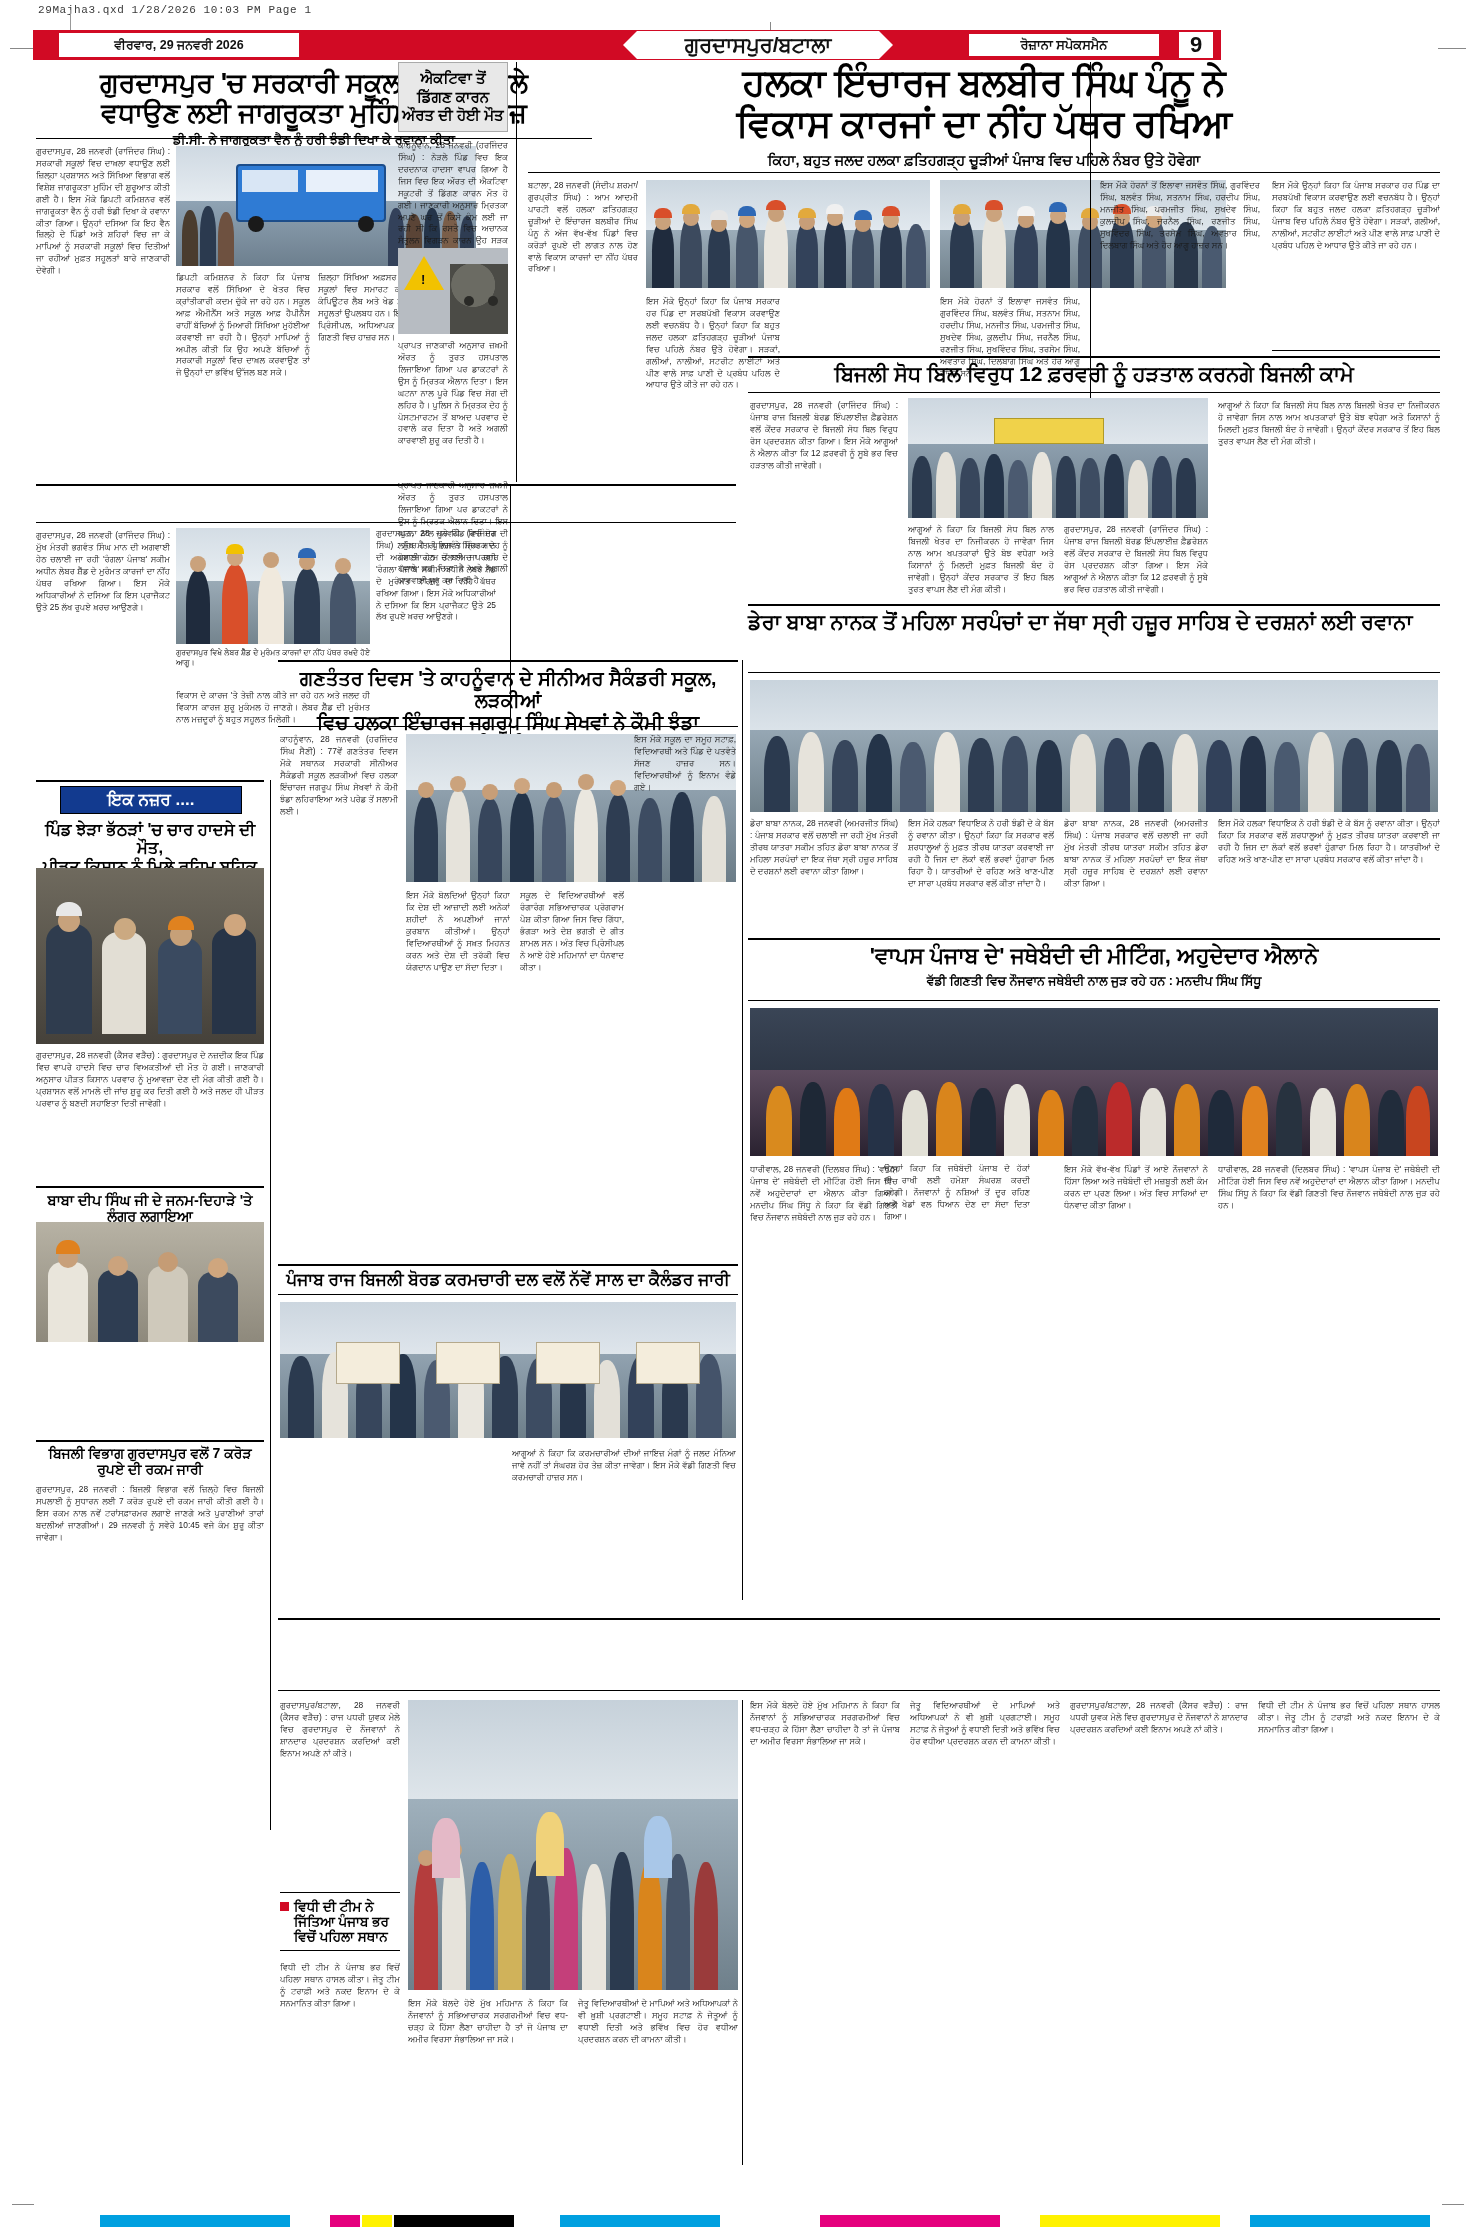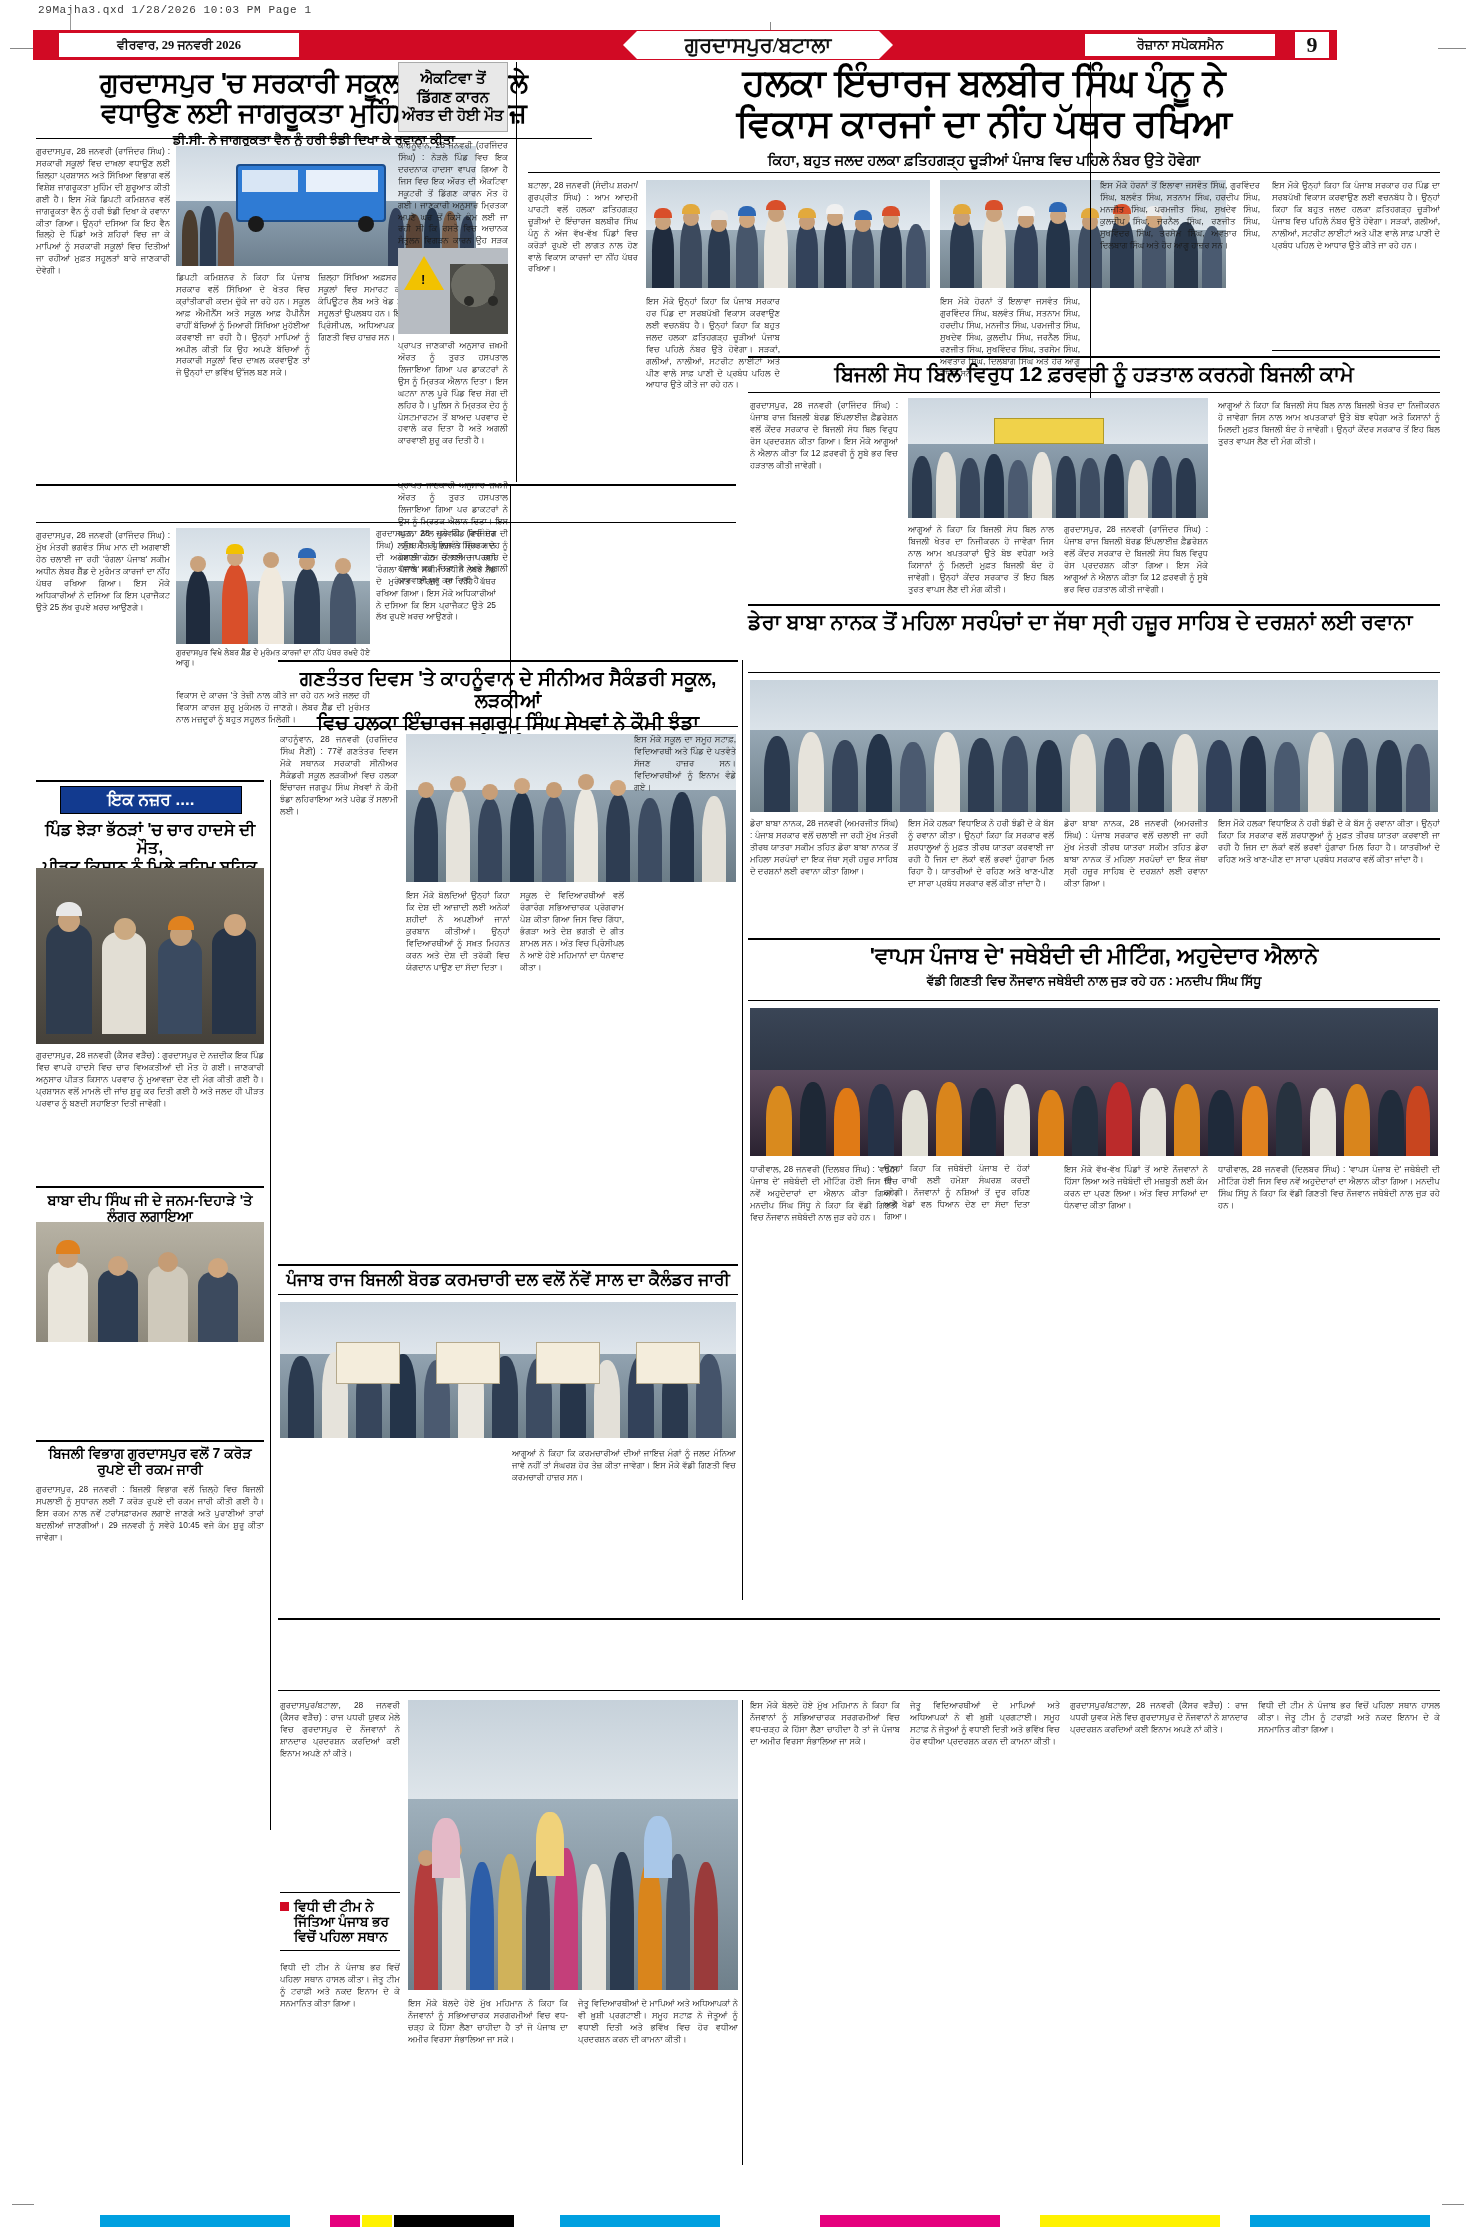--- a/index.html
+++ b/index.html
@@ -21,23 +21,22 @@
     font-size:11px; letter-spacing:.6px; color:#3a3a3a;
   }
   .reg-left  { position:absolute; left:10px; top:48px; width:28px; height:1px; background:#888; }
   .reg-right { position:absolute; right:10px; top:48px; width:28px; height:1px; background:#888; }
   .reg-top   { position:absolute; left:770px; top:22px; width:1px; height:16px; background:#888; }
   .reg-topc  { position:absolute; left:762px; top:30px; width:17px; height:1px; background:#888; }
   .crop-tl   { position:absolute; left:70px; top:10px; width:1px; height:30px; background:#999; }
 
   
   .masthead {
-    position:absolute; left:33px; top:30px; width:1304px; height:30px;
+    position:absolute; left:33px; top:30px; width:1188px; height:30px;
     background:#d10a24;
-    font-family:Liberation Serif, serif;
   }
   .mh-datebox {
     position:absolute; left:26px; top:3px; width:240px; height:24px;
     background:#fff; border:1px solid #fff;
     display:flex; align-items:center; justify-content:center;
     font-size:12.5px; font-weight:bold; color:#111;
   }
   .mh-center {
     position:absolute; left:590px; top:1px; width:270px; height:28px;
     background:#fff;

